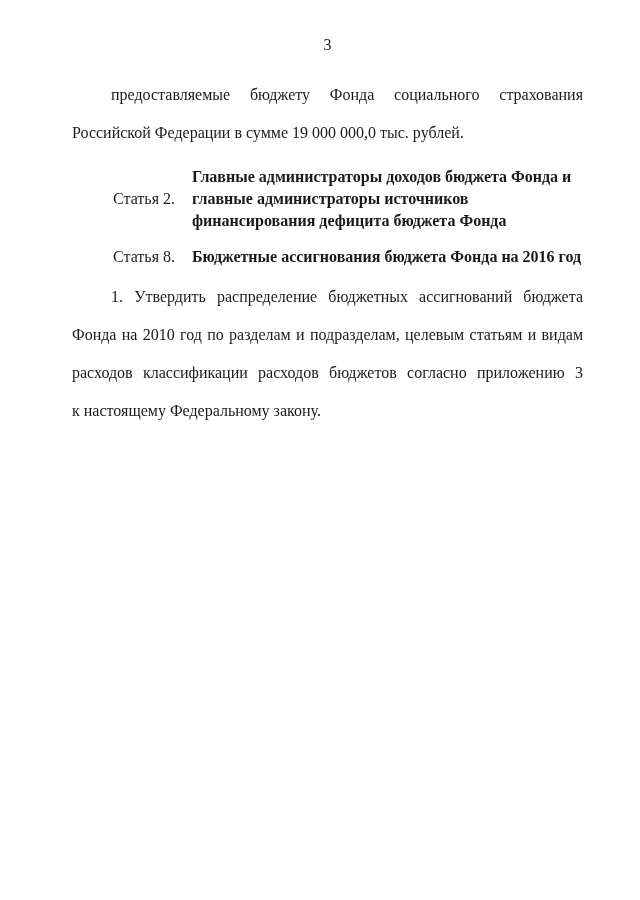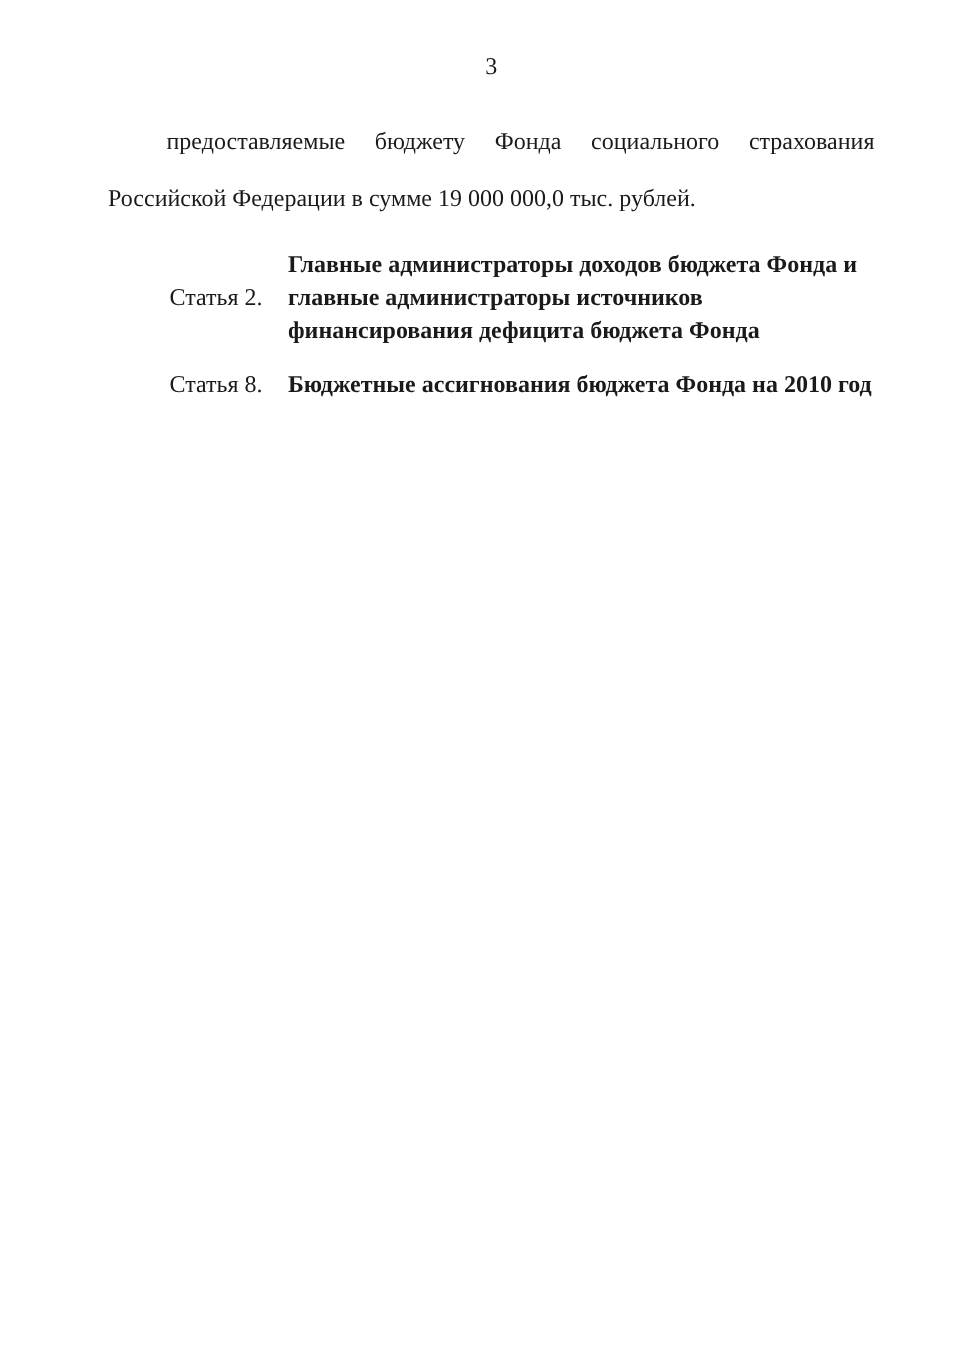--- a/index.html
+++ b/index.html
@@ -80,19 +80,20 @@
         <span class="article-label">Статья 2.</span>
         <span class="article-title">Главные администраторы доходов бюджета Фонда и
 главные администраторы источников
 финансирования дефицита бюджета Фонда</span>
       </div>
 
 
 
       <div class="article-heading">
         <span class="article-label">Статья 8.</span>
-        <span class="article-title">Бюджетные ассигнования бюджета Фонда на 2010 год</span>
+        <span class="article-title">Бюджетные ассигнования бюджета Фонда на 2016 год</span>
       </div>
 
+      <p>1.&nbsp;Утвердить распределение бюджетных ассигнований бюджета Фонда на 2010&nbsp;год по разделам и подразделам, целевым статьям и видам расходов классификации расходов бюджетов согласно приложению&nbsp;3 к&nbsp;настоящему Федеральному закону.</p>
 
     </div>
   </div>
 </div>
 
 </body></html>

